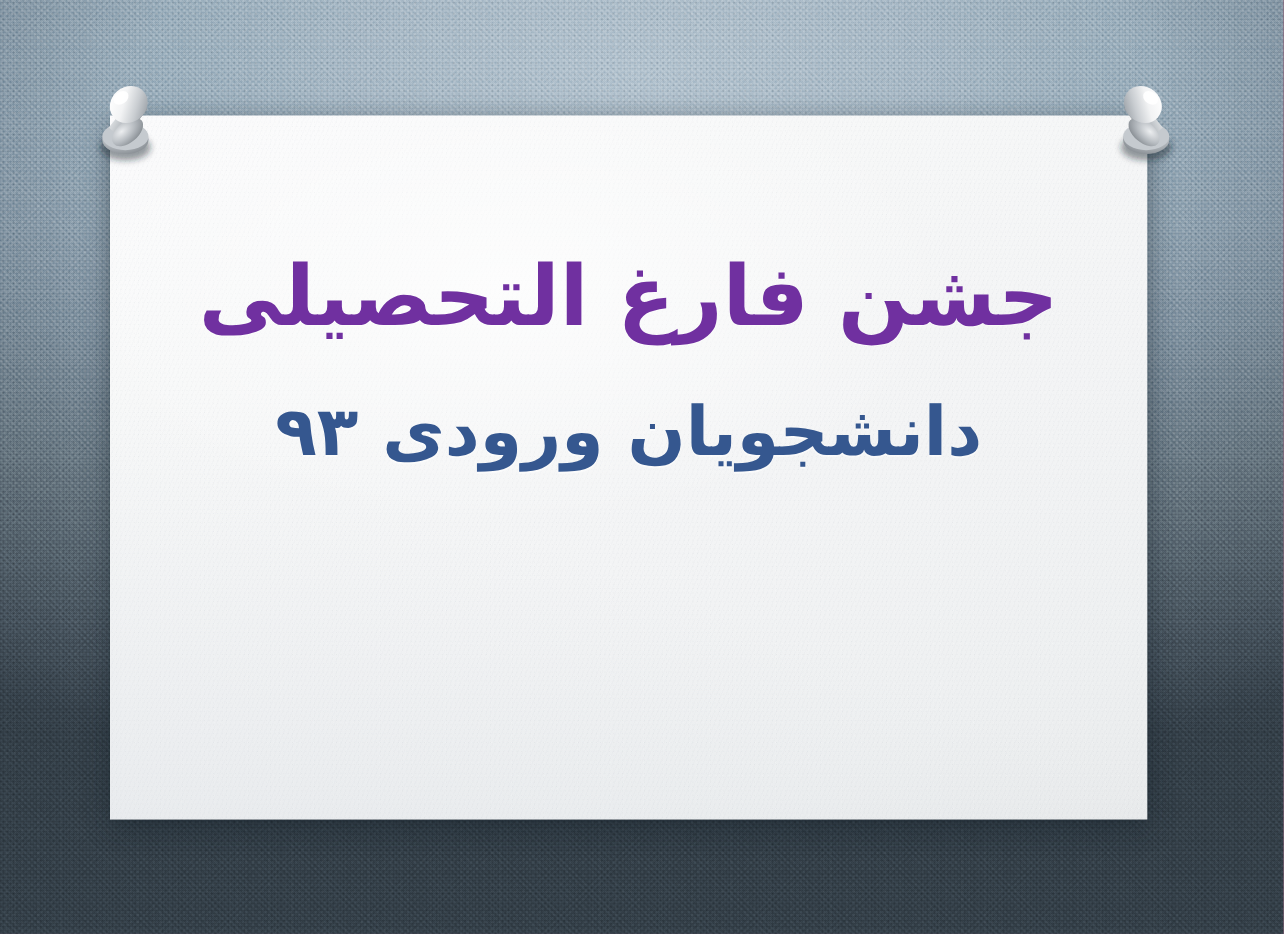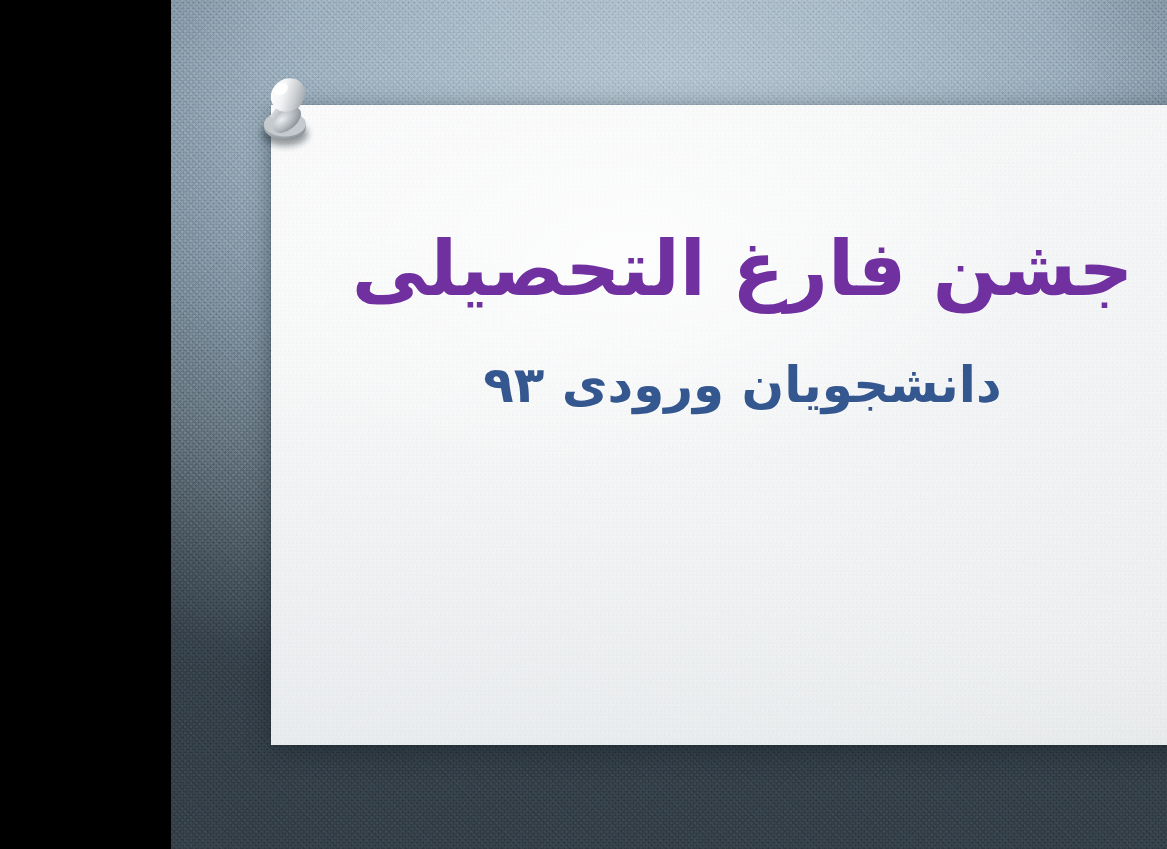--- a/index.html
+++ b/index.html
@@ -4,21 +4,21 @@
 <title>Slide</title>
 <style>
   html, body {
     margin: 0;
     padding: 0;
     background: #000;
   }
 
   .slide {
     position: relative;
-    width: 996px;
+    width: 1167px;
     height: 849px;
     overflow: hidden;
     font-family: "DejaVu Sans", "Liberation Sans", sans-serif;
     background-color: #f9a8d4;
   }
 
   
   .bg-base {
     position: absolute;
     inset: 0;
@@ -157,21 +157,21 @@
     line-height: 1.22;
     color: #7030a0;
     letter-spacing: 0px;
     margin: 0;
     padding: 0 60px;
     text-shadow: 0 1px 0 rgba(255,255,255,.55);
   }
 
   .subtitle {
     font-family: "DejaVu Sans", "Liberation Sans", sans-serif;
-    font-size: 50px;
+    font-size: 62px;
     font-weight: bold;
     line-height: 1.25;
     color: #35578f;
     margin: 38px 0 0 0;
     padding: 0 24px;
     text-shadow: 0 1px 0 rgba(255,255,255,.55);
   }
 
   
   .pin {

